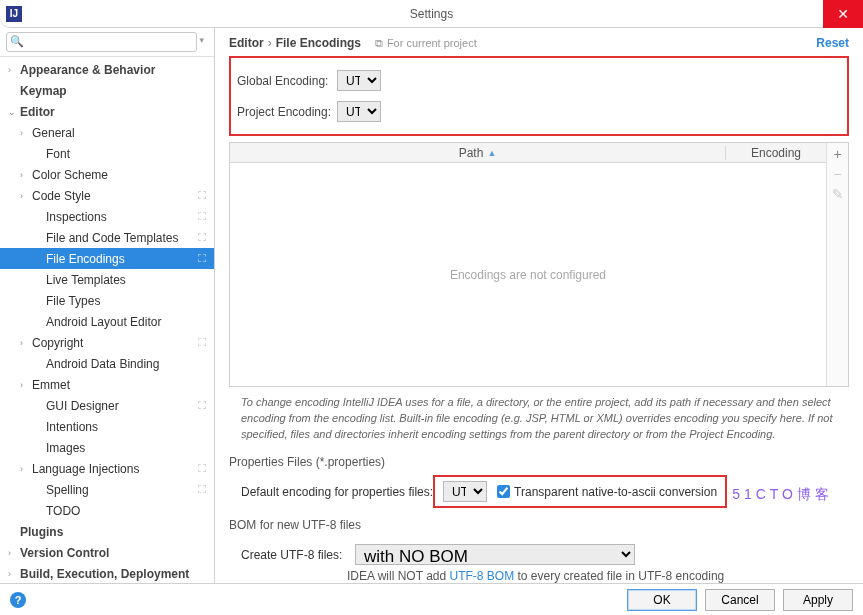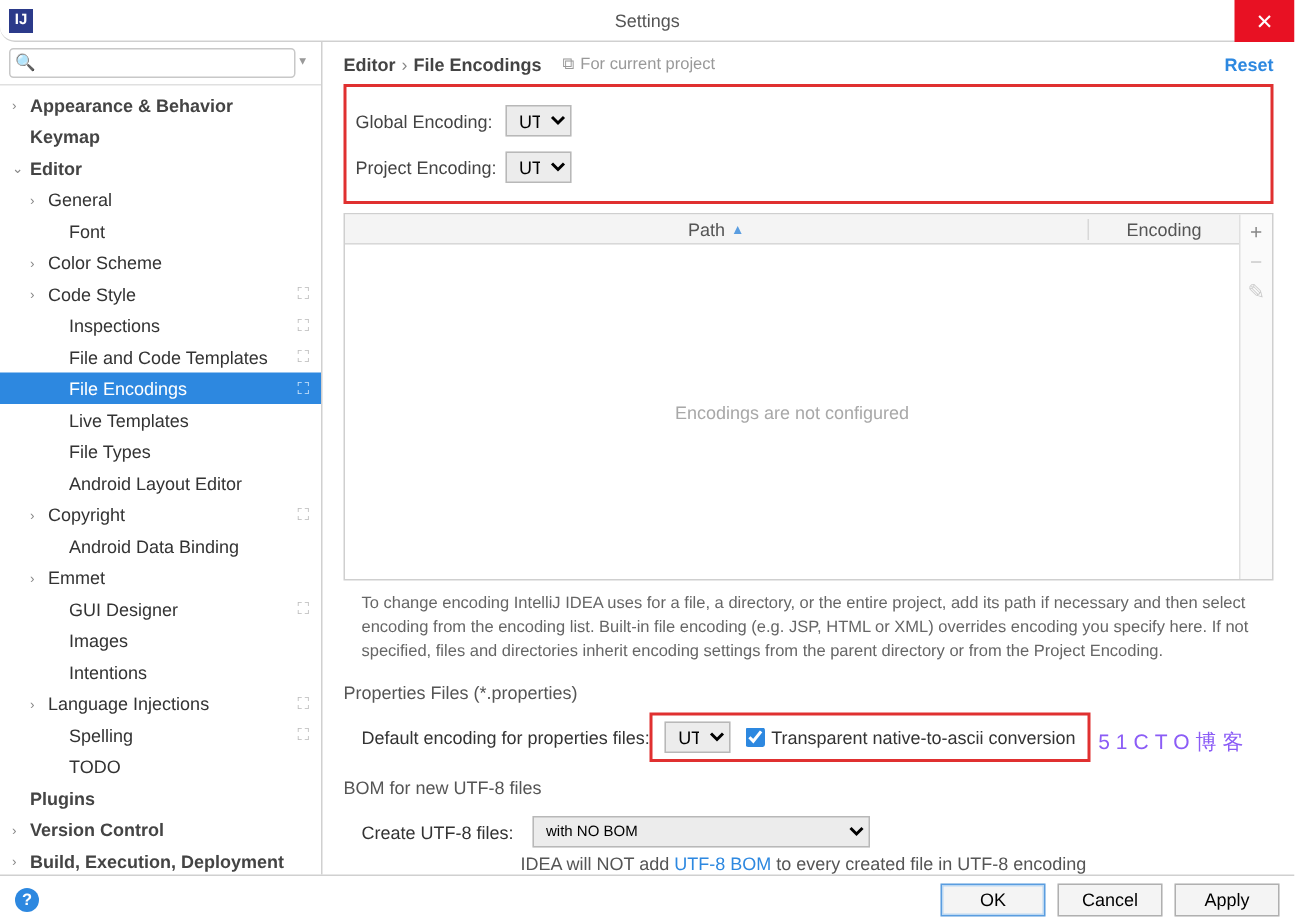--- a/index.html
+++ b/index.html
@@ -35,32 +35,32 @@
 .crumb-row { display:flex; align-items:center; margin-bottom:6px; }
 .crumb-row .crumbs { font-weight:bold; color:#444; }
 .crumb-row .crumbs .sep { color:#888; margin:0 4px; font-weight:normal;}
 .crumb-row .proj { color:#999; margin-left:14px; font-size:11px; display:flex; align-items:center; gap:4px;}
 .crumb-row .reset { margin-left:auto; color:#2d88e0; font-weight:bold; cursor:pointer; }
 
 .enc-row { display:flex; align-items:center; margin:10px 0; }
 .enc-row label { width:100px; color:#444; }
 .redbox1 { border:2px solid #e03030; padding:2px 6px; display:inline-block; }
 select.enc { border:1px solid #b8b8b8; background:#ececec; padding:1px 4px; font-size:12px; height:21px; width:44px;}
-select.enc2 { border:1px solid #b8b8b8; background:#ececec; padding:1px 4px; font-size:10px; height:21px; width:225px;}
+select.enc2 { border:1px solid #b8b8b8; background:#ececec; padding:1px 4px; font-size:17px; height:21px; width:280px;}
 
 .table-area { margin-top:6px; border:1px solid #cfcfcf; height:255px; display:flex; position:relative;}
 .table-inner { flex:1; display:flex; flex-direction:column; }
 .thead { display:flex; background:#f4f4f4; border-bottom:1px solid #d8d8d8; height:20px; align-items:center; }
 .thead .col-path { flex:1; text-align:center; color:#555; border-right:1px solid #d8d8d8; display:flex; align-items:center; justify-content:center; gap:4px;}
 .thead .col-enc { width:100px; text-align:center; color:#555; }
 .tbody { flex:1; display:flex; align-items:center; justify-content:center; color:#a8a8a8; }
 .table-tools { width:22px; border-left:1px solid #e0e0e0; background:#fafafa; display:flex; flex-direction:column; align-items:center; padding-top:4px; gap:6px; color:#888;}
 .table-tools span { cursor:pointer; font-size:14px; line-height:14px;}
 
-.help-text { color:#666; font-size:11px; padding:8px 2px 10px 12px; line-height:1.45; }
+.help-text { color:#666; font-size:11px; padding:8px 2px 10px 12px; line-height:1.45;font-style:italic; }
 
 .section-title { color:#555; margin:2px 0 6px 0; }
 .prop-row { display:flex; align-items:center; gap:0; margin-bottom:8px; padding-left:12px;}
 .redbox2 { border:2px solid #e03030; padding:4px 8px; display:flex; align-items:center; gap:10px;}
 .chk-row { display:flex; align-items:center; gap:4px; color:#333;}
 .chk-row input { accent-color:#2d88e0; width:13px; height:13px;}
 
 .bom-row { display:flex; align-items:center; gap:8px; margin:6px 0 4px 12px;}
 .bom-help { margin-left:118px; color:#555; }
 .bom-help a { color:#2d88e0; text-decoration:none; }
@@ -162,25 +162,25 @@
           <span class="arrow">›</span>
           <span class="lbl">Emmet</span>
         </div>
         <div class="tree-item lvl2">
           <span class="arrow"></span>
           <span class="lbl">GUI Designer</span>
           <span class="cfg">⛶</span>
         </div>
         <div class="tree-item lvl2">
           <span class="arrow"></span>
+          <span class="lbl">Intentions</span>
+        </div>
+        <div class="tree-item lvl2">
+          <span class="arrow"></span>
           <span class="lbl">Images</span>
-        </div>
-        <div class="tree-item lvl2">
-          <span class="arrow"></span>
-          <span class="lbl">Intentions</span>
         </div>
         <div class="tree-item lvl1">
           <span class="arrow">›</span>
           <span class="lbl">Language Injections</span>
           <span class="cfg">⛶</span>
         </div>
         <div class="tree-item lvl2">
           <span class="arrow"></span>
           <span class="lbl">Spelling</span>
           <span class="cfg">⛶</span>

